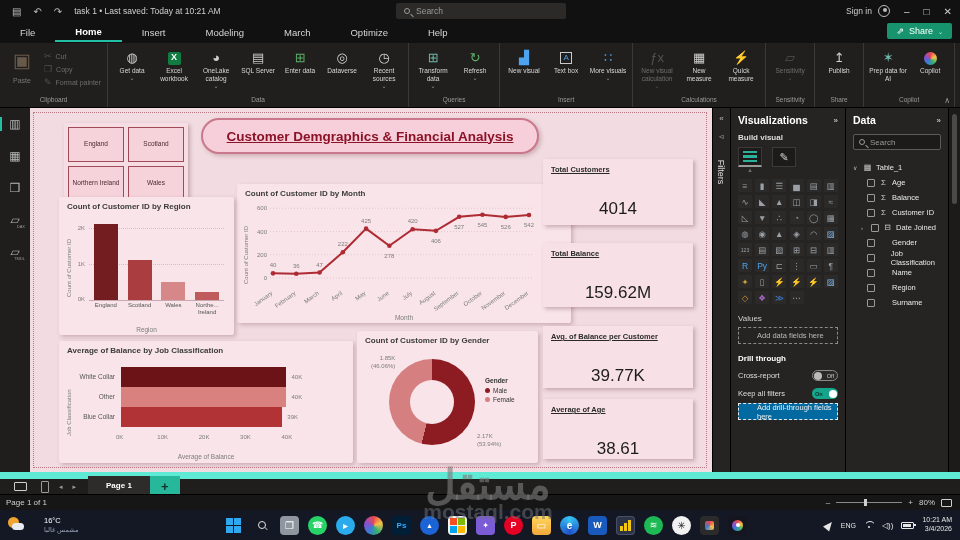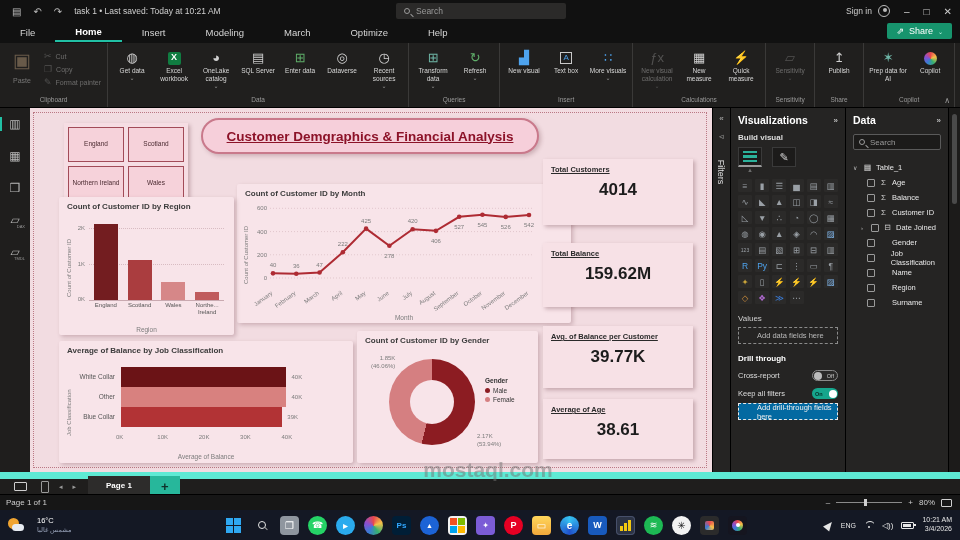--- a/index.html
+++ b/index.html
@@ -79,21 +79,21 @@
 .donut{position:absolute;border-radius:50%}
 .dhole{position:absolute;border-radius:50%;background:#f8e4e9}
 .dlabel{position:absolute;font-size:6px;color:#7c7c7c;line-height:1.3}
 .legend{position:absolute;font-size:6.5px;color:#333}
 .legend .lt{font-weight:bold;margin-bottom:3px}
 .litem{display:flex;align-items:center;gap:3px;margin-top:2px}
 .ldot{width:5px;height:5px;border-radius:50%}
 
 .kcard{position:absolute;left:509px;width:150px;background:#f7e1e6;box-shadow:2px 2px 4px rgba(90,40,50,.3);padding:6px 8px}
 .kcard .kt{font-size:7.5px;font-weight:bold;color:#2a2a2a;text-decoration:underline}
-.kcard .kv{font-size:17px;font-weight:bold;color:#1c1c1c;text-align:center;margin-top:6px}
+.kcard .kv{font-size:17px;font-weight:normal;color:#1c1c1c;text-align:center;margin-top:25px}
 
 #filters{left:712px;top:108px;width:18px;height:364px;background:#252423;border-left:1px solid #000;color:#cfcfcf;display:flex;flex-direction:column;align-items:center;padding-top:6px;gap:10px}
 #filters .vert{transform:rotate(90deg);font-size:9px;margin-top:16px;white-space:nowrap;color:#e0e0e0}
 
 #vizpane{left:730px;top:108px;width:115px;height:364px;background:#252423;border-left:1px solid #000;padding:6px 7px;color:#e6e6e6}
 .pane-h{display:flex;justify-content:space-between;align-items:center;font-size:10.5px;font-weight:bold;color:#fff}
 .pane-h .arr{font-size:8px;color:#bbb;cursor:pointer}
 #bv-label{font-size:8px;color:#ddd;margin-top:7px;font-weight:bold}
 #bv-tabs{display:flex;gap:10px;margin-top:5px;align-items:flex-end}
 .bvtab{width:24px;height:20px;background:#1c1b1a;border:1px solid #3a3a3a;display:flex;align-items:center;justify-content:center;cursor:pointer;position:relative}
@@ -136,21 +136,21 @@
 #ptadd{width:30px;height:22px;background:#27b79b;color:#10332c;display:flex;align-items:center;justify-content:center;font-size:13px;font-weight:bold;cursor:pointer}
 
 #statusbar{left:0;top:494px;width:960px;height:16px;background:#161616;color:#cfcfcf;font-size:8px;display:flex;align-items:center;border-top:1px solid #000}
 #sb-left{margin-left:6px}
 #sb-right{position:absolute;right:8px;display:flex;align-items:center;gap:6px}
 .sl-track{width:66px;height:1px;background:#8a8a8a;position:relative}
 .sl-knob{position:absolute;left:28px;top:-3px;width:3px;height:7px;background:#cfcfcf}
 .fitic{width:11px;height:8px;border:1px solid #cfcfcf;border-radius:1px}
 
 #taskbar{left:0;top:510px;width:960px;height:30px;background:#141824;display:flex;align-items:center}
-#weather{display:flex;align-items:flex-end;gap:12px;margin-left:8px;color:#fff}
+#weather{display:flex;align-items:flex-start;gap:19px;margin-left:8px;color:#fff}
 .wic{width:17px;height:17px;position:relative}
 .wic .sun{position:absolute;left:0;top:1px;width:11px;height:11px;border-radius:50%;background:#f0a431}
 .wic .cld{position:absolute;left:4px;top:7px;width:12px;height:7px;border-radius:6px;background:#e8ecf2}
 #weather .wtxt{font-size:7.5px;line-height:1.25}
 #weather .wtxt .desc{color:#98a2b8;font-size:6.5px}
 #tb-icons{position:absolute;left:224px;display:flex;gap:9px;align-items:center}
 .tic{width:19px;height:19px;border-radius:4px;display:flex;align-items:center;justify-content:center;font-size:10px;color:#fff;cursor:pointer;position:relative}
 .tic.active{background:#2c3344;box-shadow:inset 0 0 0 1px #47506a}
 .winlogo{display:grid;grid-template-columns:7px 7px;grid-template-rows:7px 7px;gap:1px}
 .winlogo i{background:#2fa8f2}
@@ -806,16 +806,17 @@
       <span class="spk">◁))</span>
       <span class="batt"></span>
       <span id="clock">
         <div>10:21 AM</div>
         <div>3/4/2026</div>
       </span>
     </div>
   </div>
 
   <div id="watermark" class="abs">
+    <div class="ar">مستقل</div>
     <div class="en">mostaql.com</div>
   </div>
 
 </div>
 
 </body></html>

